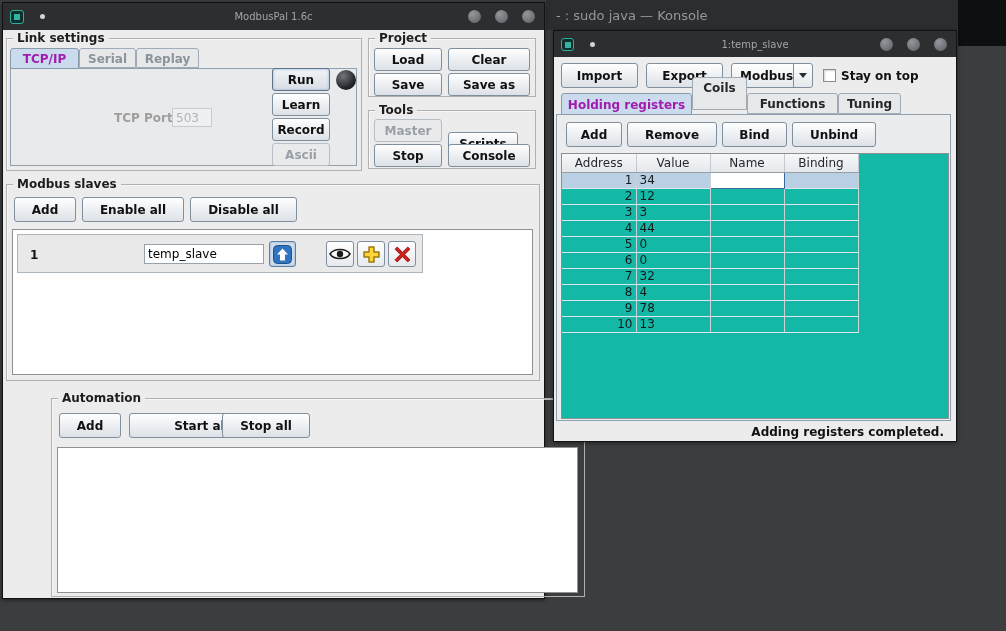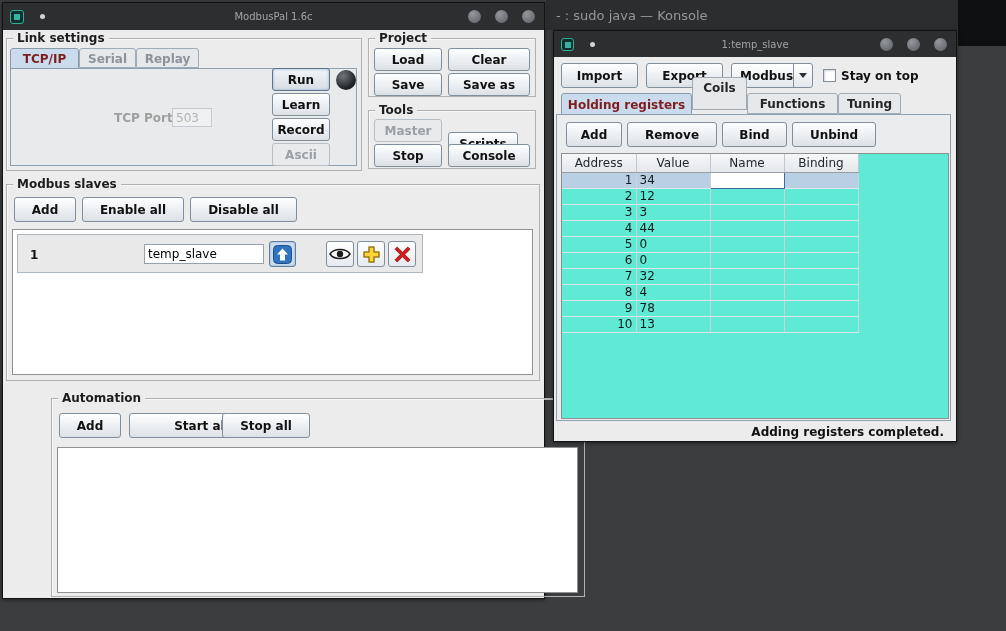--- a/index.html
+++ b/index.html
@@ -22,42 +22,42 @@
 
   
   .group { position:absolute; }
   .group-frame { position:absolute; left:0; right:0; top:7px; bottom:0; border:1px solid #b0b0b0; box-shadow:inset 1px 1px 0 rgba(255,255,255,.65); }
   .group-title { position:absolute; top:0; left:7px; background:#ececec; padding:0 4px; font-weight:bold; color:#1d1d1d; z-index:2; line-height:14px; }
   .btn { position:absolute; display:flex; align-items:center; justify-content:center; font-weight:bold; color:#111;
          background:linear-gradient(#ffffff,#eef1f4 45%,#dde1e6); border:1px solid #7f8f9e; border-radius:3px; cursor:default; }
   .btn.default { background:linear-gradient(#f1f4f8,#d9dee4); border-color:#5f7389; box-shadow:inset 0 0 3px #93b2d2; }
   .btn.disabled { color:#9aa0a6; background:#e9eaec; border-color:#b6bec7; box-shadow:none; }
   .tab { position:absolute; text-align:center; font-weight:bold; border:1px solid #8a9aa9; border-radius:3px 3px 0 0; }
-  .tab.on { background:#c9dbec; color:#7f1d1d; z-index:3; }
+  .tab.on { background:#c9dbec; color:#a21caf; z-index:3; }
   .tab.off { background:#e7e8ea; color:#8b939b; border-color:#9fabb7; z-index:1; }
   .tab.off.dark { color:#23272b; }
   .tabpanel { position:absolute; border:1px solid #8fa0b0; background:#e9eaeb; z-index:2; }
   .tf { position:absolute; border:1px solid #98a2ab; background:#fff; font-family:inherit; font-size:12px; padding:1px 3px; }
   .tf.disabled { color:#b3b3b3; background:#eef0f1; border-color:#c5cbd0; }
   .led { position:absolute; width:20px; height:20px; border-radius:50%;
          background:radial-gradient(circle at 35% 30%, #73777c, #212427 65%, #121416); }
   .listarea { position:absolute; background:#fff; border:1px solid #919191; }
   .slave-row { position:absolute; background:#e9e9e9; border:1px solid #aeb6bd; }
   .icon-btn { position:absolute; display:flex; align-items:center; justify-content:center;
               background:linear-gradient(#ffffff,#e6eaee); border:1px solid #7f8f9e; border-radius:3px; }
   .icon-btn.toggled { background:#cfdded; border-color:#5f7f9f; box-shadow:inset 0 0 2px #7fa2c4; }
   .cb { position:absolute; width:13px; height:13px; background:#fff; border:1px solid #7f8f9e; box-shadow:inset 1px 1px 2px rgba(0,0,0,.18); }
   .cb-label { position:absolute; font-weight:bold; color:#111; }
   .combo { position:absolute; display:flex; background:linear-gradient(#ffffff,#e4e8ec); border:1px solid #7f8f9e; border-radius:3px; }
   .combo-label { flex:1; display:flex; align-items:center; padding-left:8px; font-weight:bold; color:#111; }
   .combo-arrow { width:20px; border-left:1px solid #7f8f9e; display:flex; align-items:center; justify-content:center; }
   .tri { width:0; height:0; border-left:4px solid transparent; border-right:4px solid transparent; border-top:5px solid #2a2e33; }
 
   
-  .scrollpane { position:absolute; background:#5eead4; border:1px solid #8f8f8f; overflow:hidden; }
+  .scrollpane { position:absolute; background:#14b8a6; border:1px solid #8f8f8f; overflow:hidden; }
   table.tbl { border-collapse:collapse; table-layout:fixed; font-size:12px; }
   .tbl th { height:18px; font-weight:normal; color:#24282c; text-align:center;
             background:linear-gradient(#f5f7f9,#e5e8eb); border-right:1px solid #c2c8ce; border-bottom:1px solid #989ea5; }
   .tbl td { height:16px; line-height:15px; padding:0 3px; color:#17181a;
             border-right:1px solid #ccd2d8; border-bottom:1px solid #e3e6e9; }
   .tbl td.addr { text-align:right; }
   .tbl td.val { text-align:left; }
   .tbl tr.sel td { background:#b9cfe4; }
   .tbl tr.sel td.editor { background:#fff; border:1px solid #3d6a9e; }
   .status-label { position:absolute; font-weight:bold; color:#121212; }

